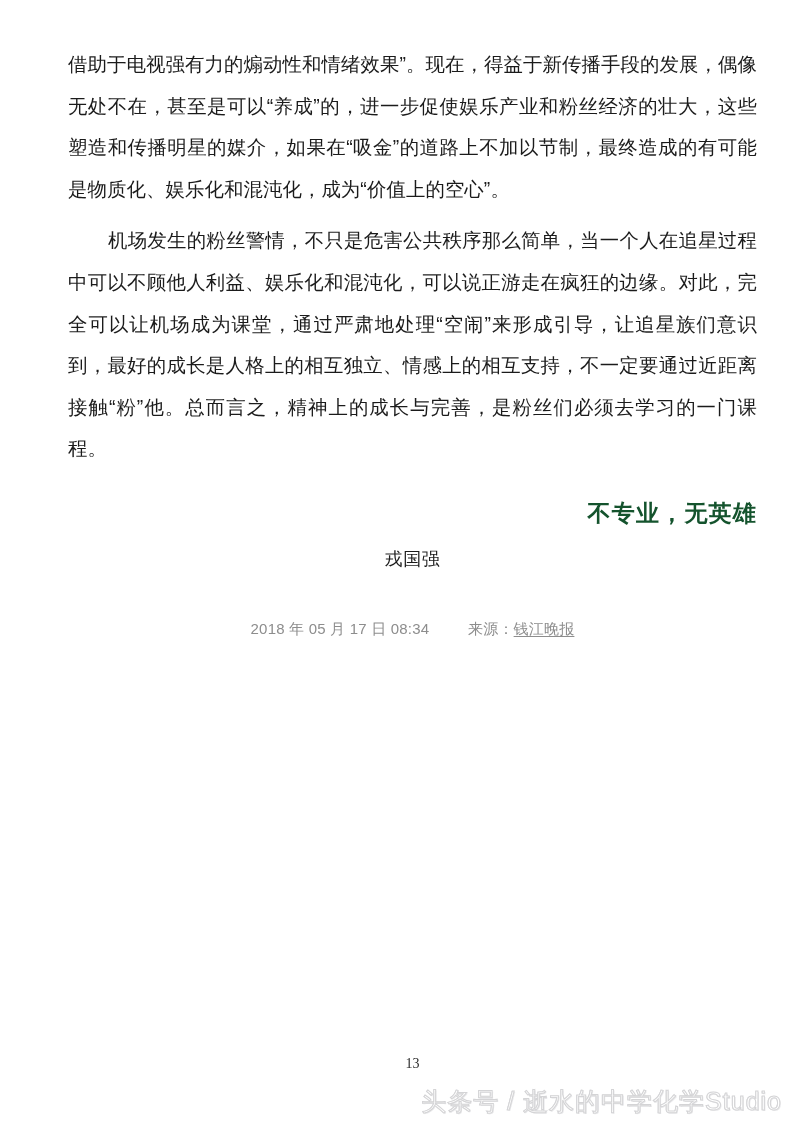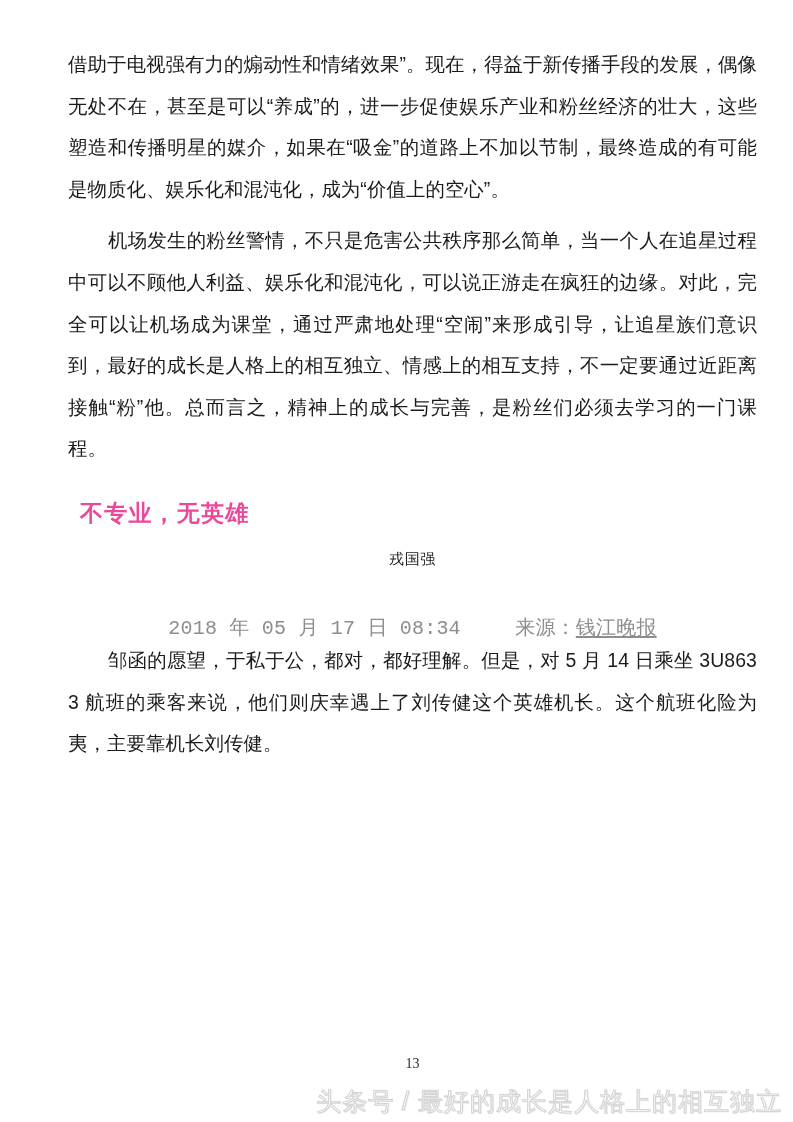--- a/index.html
+++ b/index.html
@@ -48,53 +48,53 @@
     text-indent: 40px;
   }
 
   p.no-indent {
     text-indent: 0;
   }
 
   .para-gap-1 { margin-bottom: 14px; }
 
   .article-title {
-    margin: 12px;
+    margin: 0;
     padding: 0;
-    text-align: left;
+    text-align: right;
     font-family: "Liberation Sans", "DejaVu Sans", sans-serif;
     font-weight: bold;
     font-size: 23px;
     line-height: 34px;
     letter-spacing: 1.2px;
-    color: #ec4899;
+    color: #14532d;
   }
 
   .title-block {
     margin-top: 26px;
   }
 
   .article-author {
     margin: 0;
     padding: 0;
     text-align: center;
     font-family: "Liberation Sans", "DejaVu Sans", sans-serif;
-    font-size: 15px;
+    font-size: 18px;
     line-height: 30px;
     letter-spacing: 0.6px;
     color: #1b1b1b;
     margin-top: 14px;
   }
 
   .meta-line {
     margin: 0;
     padding: 0;
     text-align: center;
-    font-family: Liberation Mono, monospace;
-    font-size: 20px;
+    font-family: Liberation Sans, sans-serif;
+    font-size: 15px;
     line-height: 22px;
     color: #8d8d8d;
     margin-top: 44px;
     letter-spacing: 0.2px;
   }
 
   .meta-sep {
     display: inline-block;
     width: 30px;
   }
@@ -155,22 +155,21 @@
       <div class="article-author">戎国强</div>
 
       <div class="meta-line">
         <span>2018 年 05 月 17 日 08:34</span>
         <span class="meta-sep"></span>
         <span>来源：</span><span class="meta-source-name">钱江晚报</span>
       </div>
     </div>
 
 
-    <p class="body-para indent">邹函的愿望，于私于公，都对，都好理解。但是，对 5 月 14 日乘坐 3U8633 航班的乘客来说，他们则庆幸遇上了刘传健这个英雄机长。这个航班化险为夷，主要靠机长刘传健。</p>
 
 
   </div>
 
   <div class="page-number">13</div>
 
-  <div class="watermark">头条号 / 最好的成长是人格上的相互独立</div>
+  <div class="watermark">头条号 / 逝水的中学化学Studio</div>
 
 </div>
 
 </body></html>

